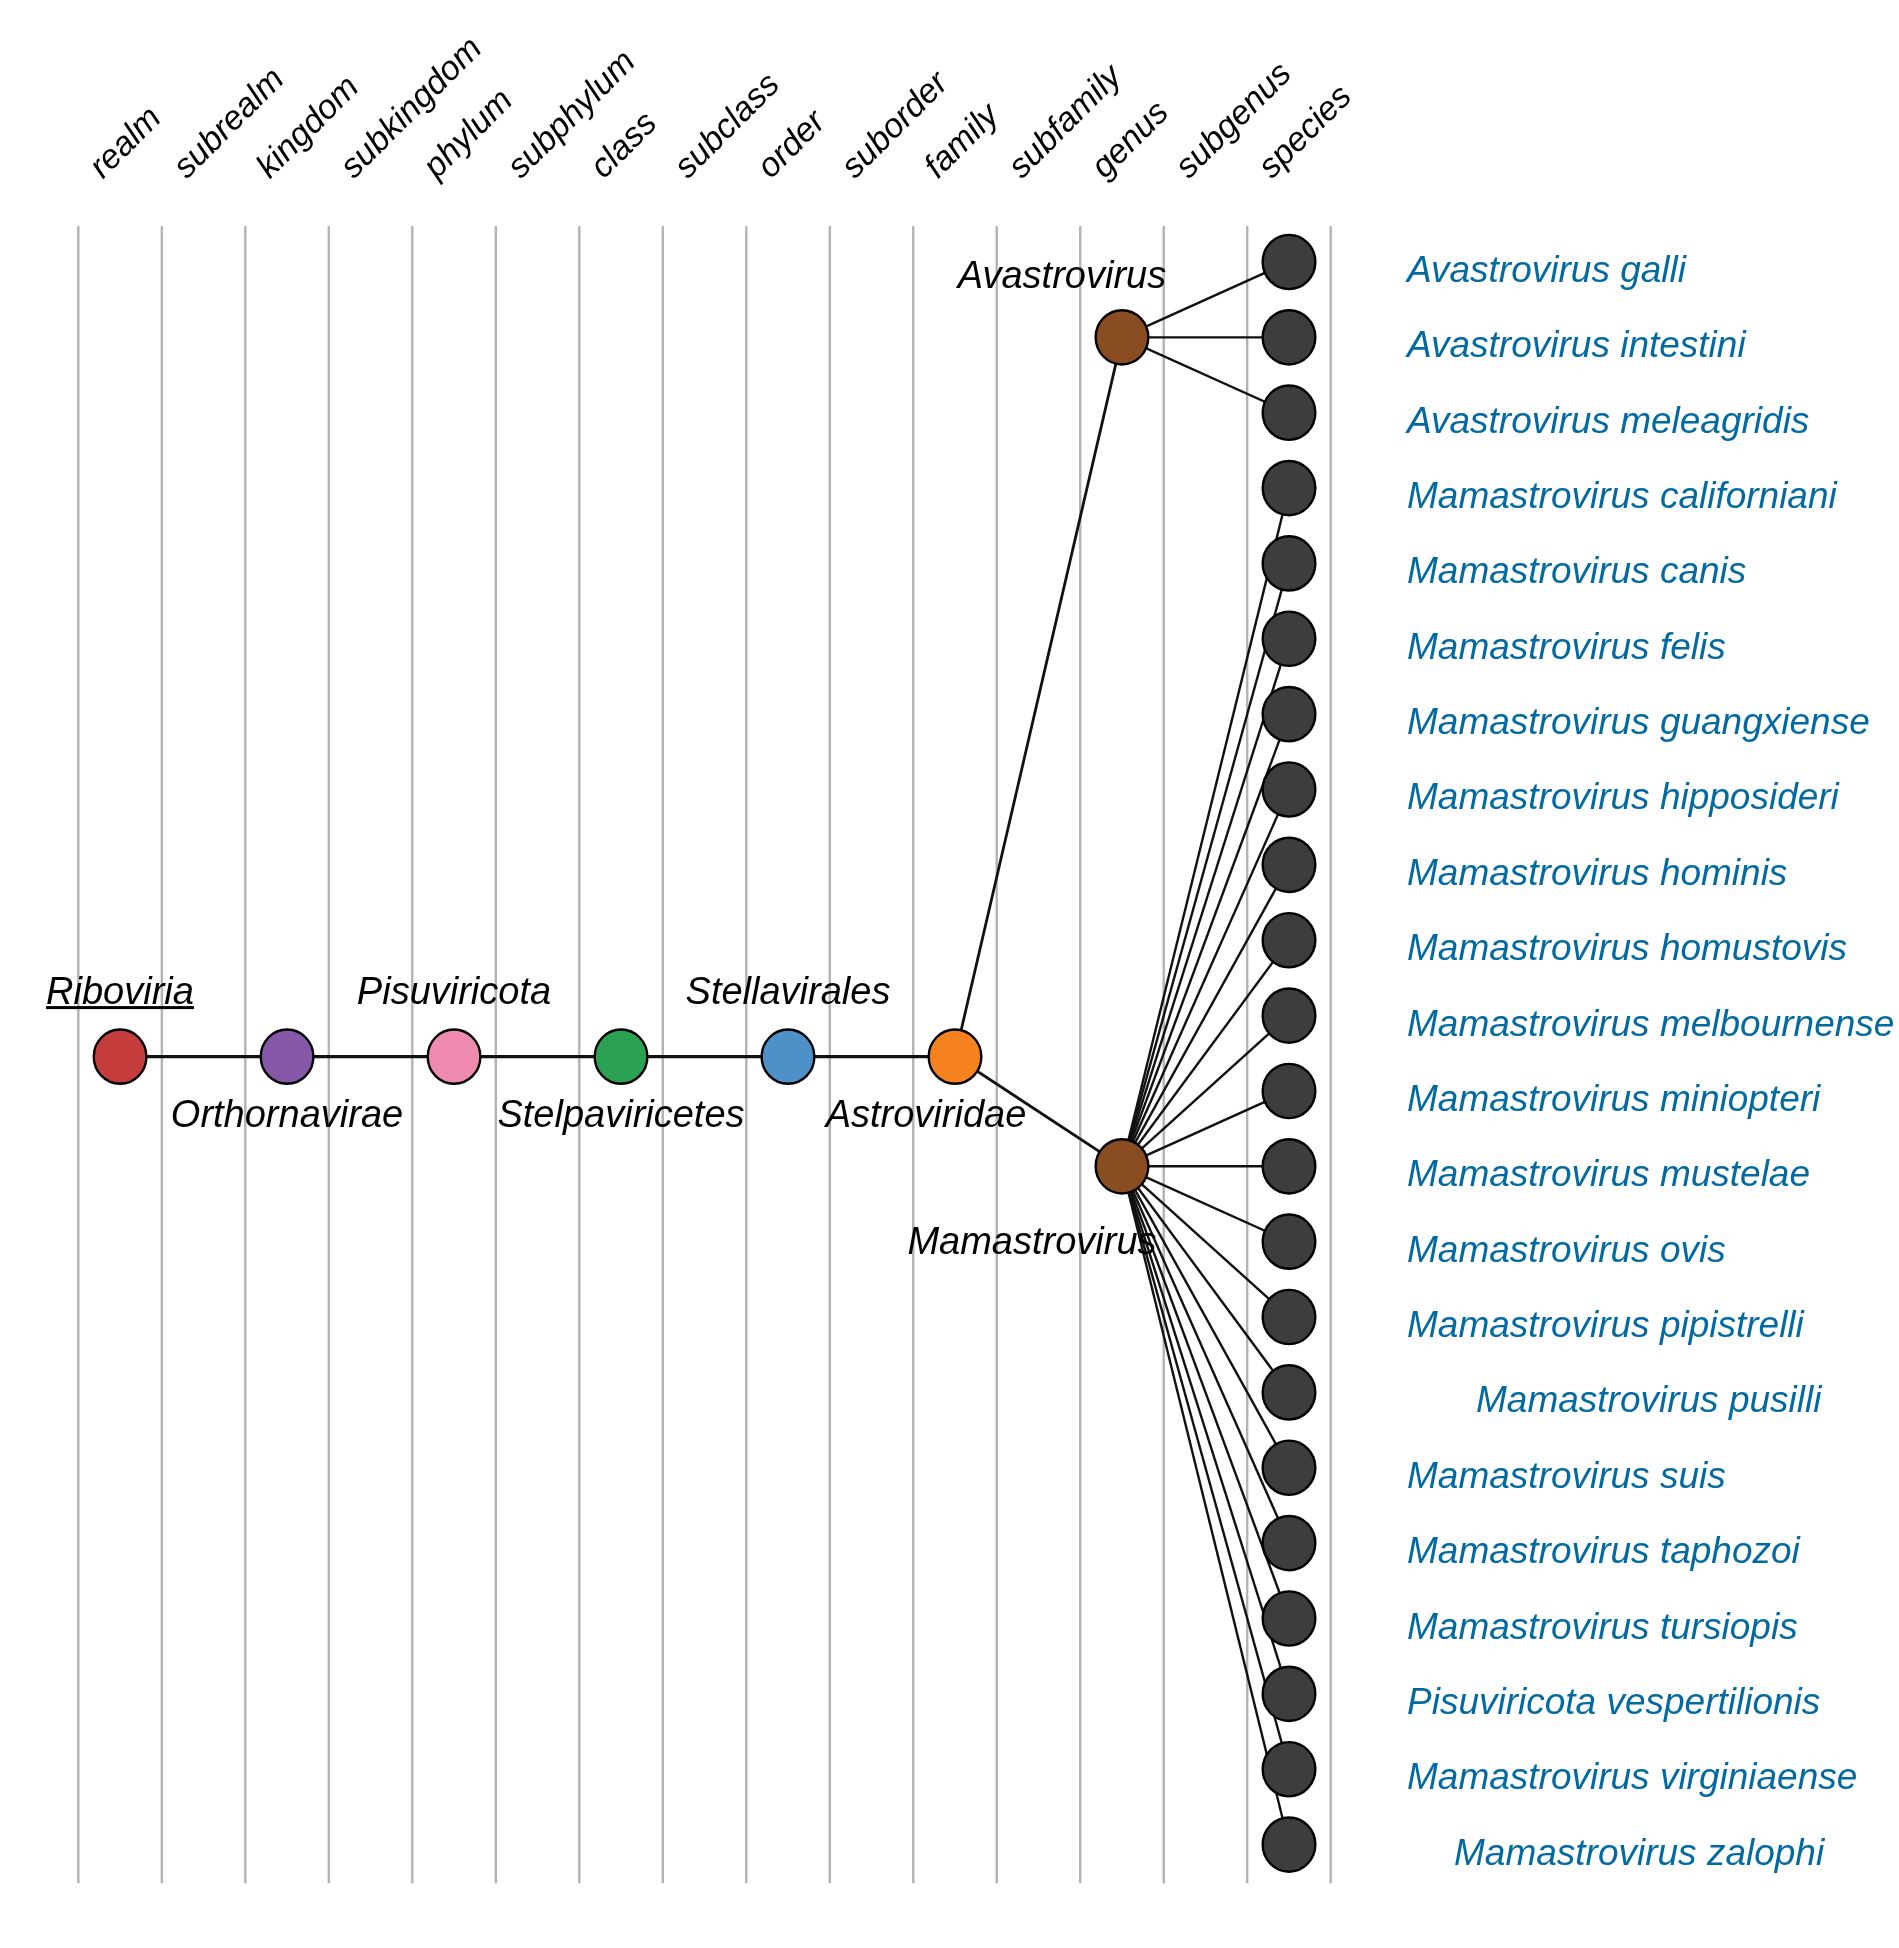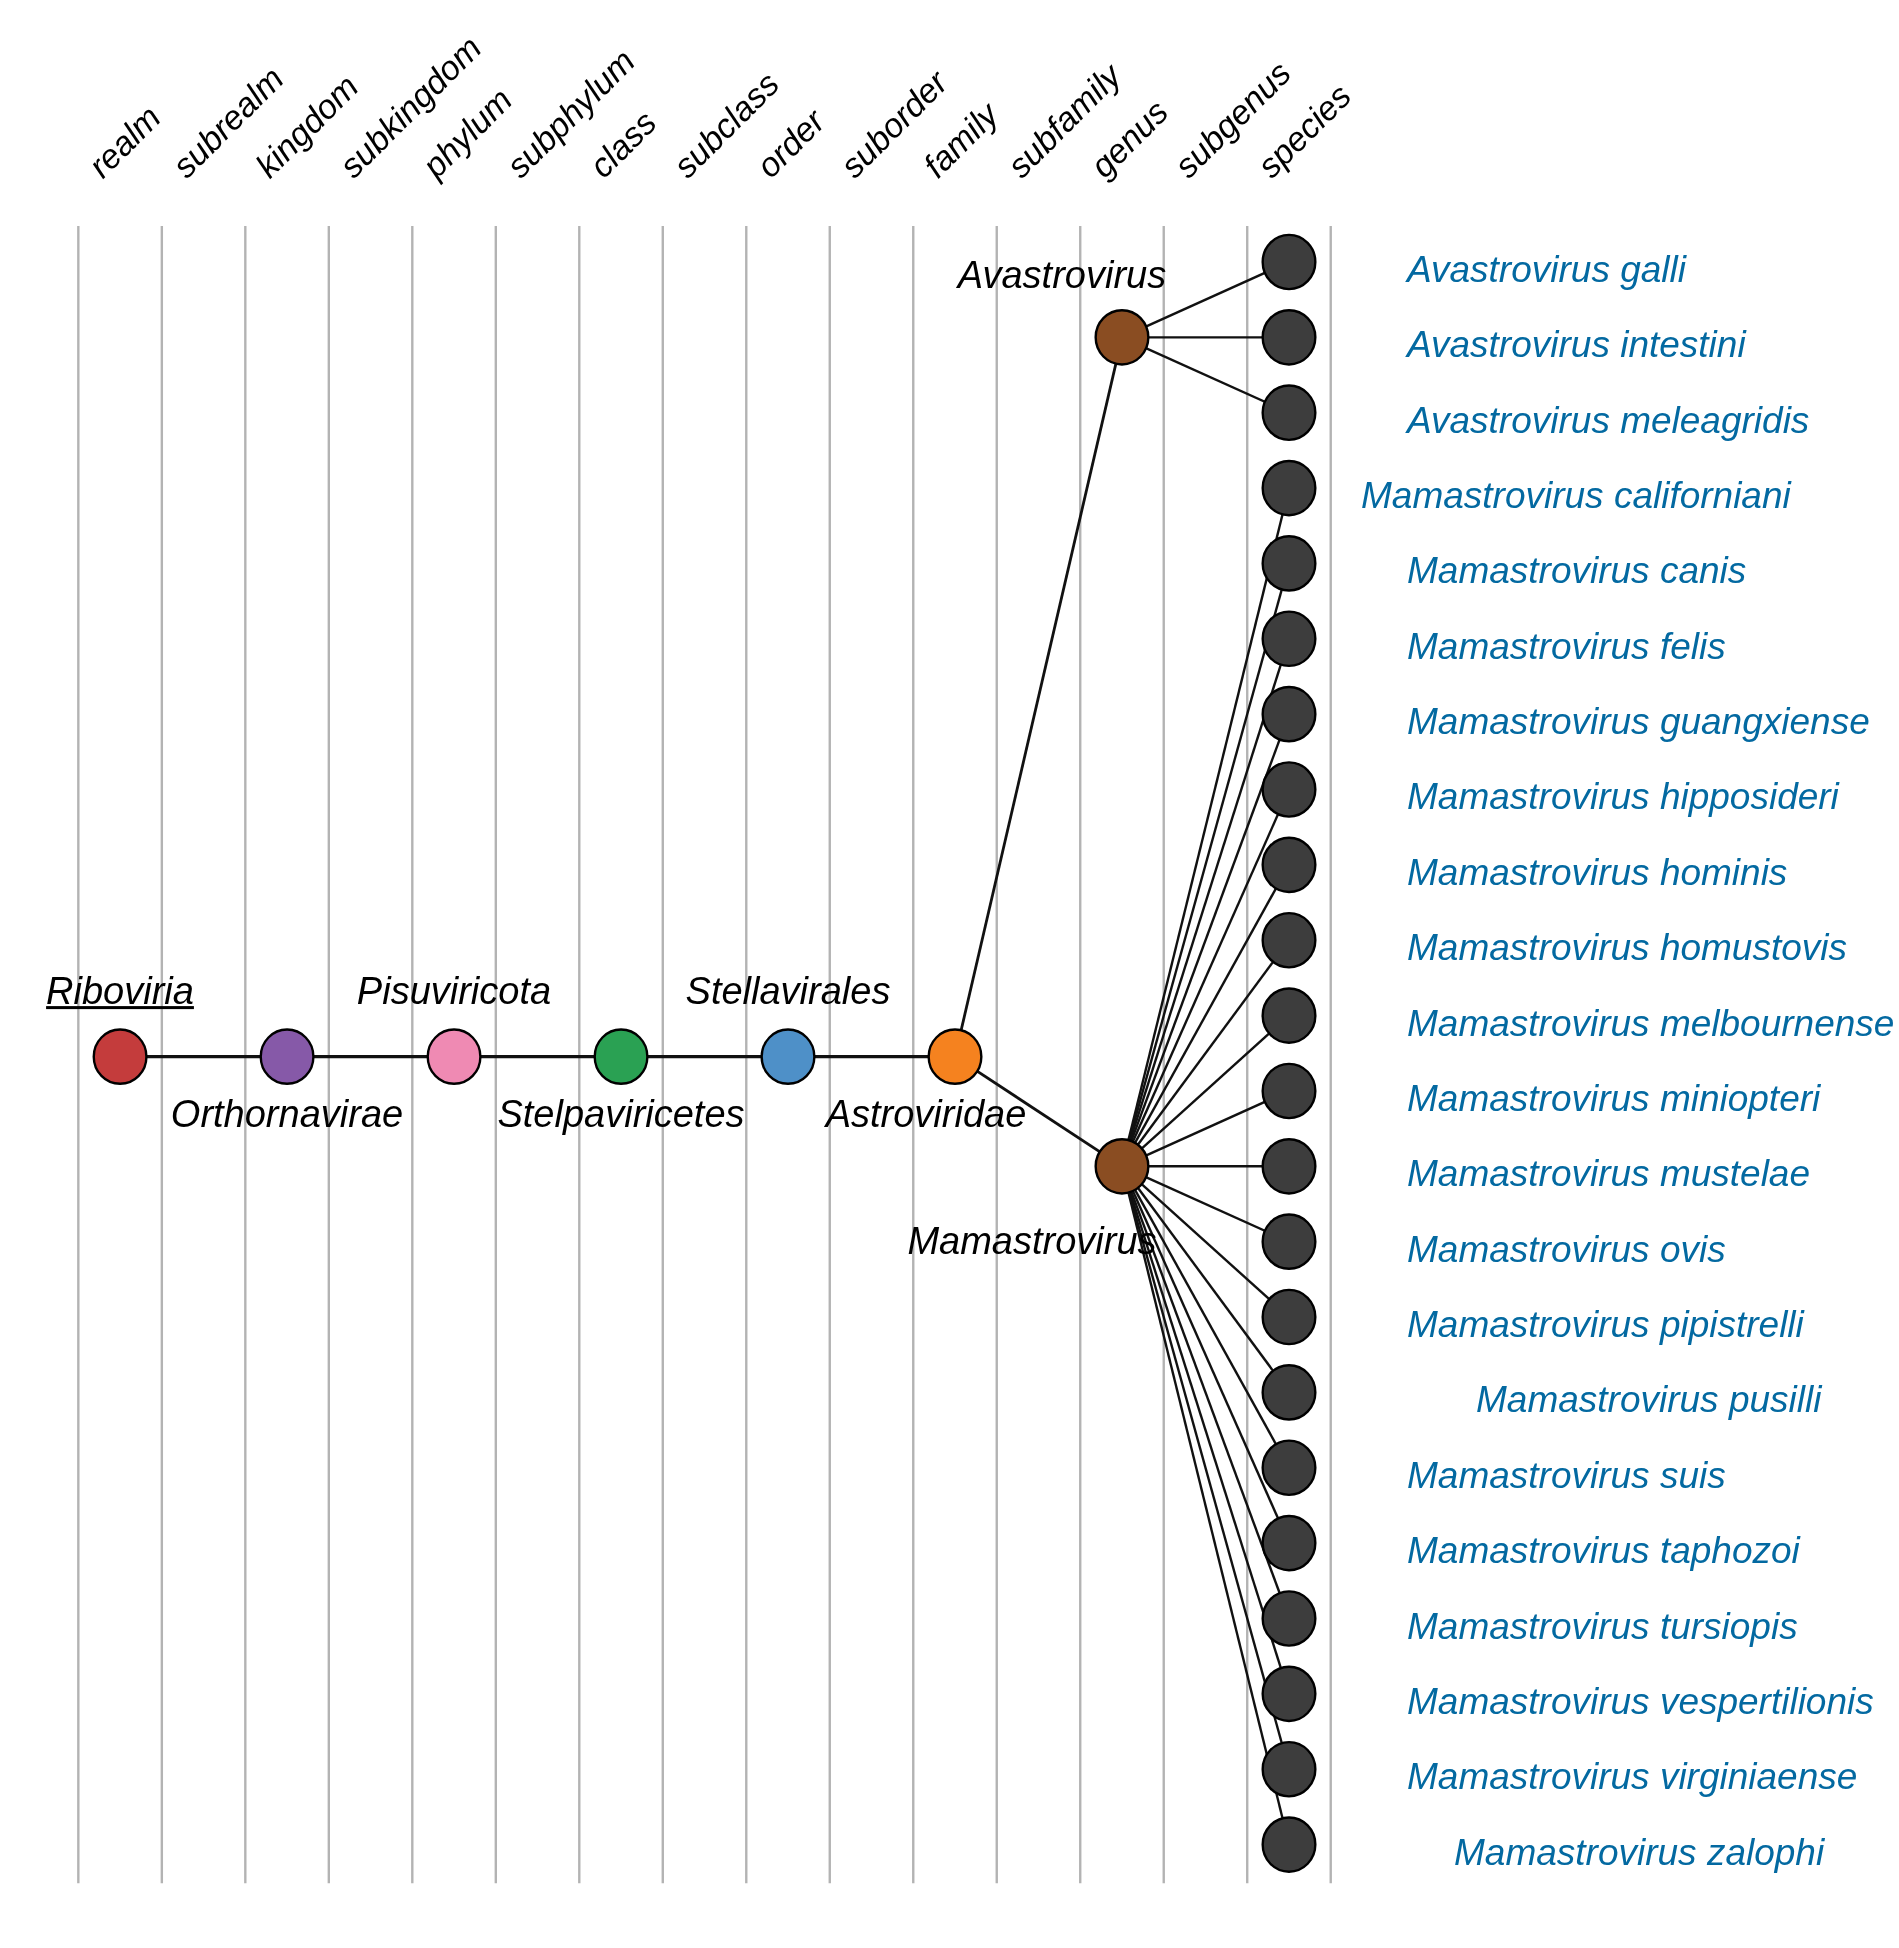--- a/index.html
+++ b/index.html
@@ -122,37 +122,37 @@
       <div class="taxlabel" style="left: 287px; top: 1115px;">Orthornavirae</div>
       <div class="taxlabel" style="left: 454px; top: 992px;">Pisuviricota</div>
       <div class="taxlabel" style="left: 621px; top: 1115px;">Stelpaviricetes</div>
       <div class="taxlabel" style="left: 788px; top: 992px;">Stellavirales</div>
       <div class="taxlabel" style="left: 926px; top: 1115px;">Astroviridae</div>
       <div class="taxlabel" style="left: 1062px; top: 276px;">Avastrovirus</div>
       <div class="taxlabel" style="left: 1032px; top: 1242px;">Mamastrovirus</div>
       <div class="spelabel" style="left: 1407px; top: 270px;">Avastrovirus galli</div>
       <div class="spelabel" style="left: 1407px; top: 345px;">Avastrovirus intestini</div>
       <div class="spelabel" style="left: 1407px; top: 421px;">Avastrovirus meleagridis</div>
-      <div class="spelabel" style="left: 1361px; top: 496px; text-align: right;">Mamastrovirus californiani</div>
+      <div class="spelabel" style="left: 1407px; top: 496px; text-align: right;">Mamastrovirus californiani</div>
       <div class="spelabel" style="left: 1407px; top: 571px;">Mamastrovirus canis</div>
       <div class="spelabel" style="left: 1407px; top: 647px;">Mamastrovirus felis</div>
       <div class="spelabel" style="left: 1407px; top: 722px;">Mamastrovirus guangxiense</div>
       <div class="spelabel" style="left: 1407px; top: 797px;">Mamastrovirus hipposideri</div>
       <div class="spelabel" style="left: 1407px; top: 873px;">Mamastrovirus hominis</div>
       <div class="spelabel" style="left: 1407px; top: 948px;">Mamastrovirus homustovis</div>
       <div class="spelabel" style="left: 1407px; top: 1024px;">Mamastrovirus melbournense</div>
       <div class="spelabel" style="left: 1407px; top: 1099px;">Mamastrovirus miniopteri</div>
       <div class="spelabel" style="left: 1407px; top: 1174px;">Mamastrovirus mustelae</div>
       <div class="spelabel" style="left: 1407px; top: 1250px;">Mamastrovirus ovis</div>
       <div class="spelabel" style="left: 1407px; top: 1325px;">Mamastrovirus pipistrelli</div>
       <div class="spelabel" style="left: 1476px; top: 1400px;">Mamastrovirus pusilli</div>
       <div class="spelabel" style="left: 1407px; top: 1476px;">Mamastrovirus suis</div>
       <div class="spelabel" style="left: 1407px; top: 1551px;">Mamastrovirus taphozoi</div>
       <div class="spelabel" style="left: 1407px; top: 1627px;">Mamastrovirus tursiopis</div>
-      <div class="spelabel" style="left: 1407px; top: 1702px;">Mamastrovirus vespertilionis</div>
+      <div class="spelabel" style="left: 1407px; top: 1702px;">Pisuviricota vespertilionis</div>
       <div class="spelabel" style="left: 1407px; top: 1777px;">Mamastrovirus virginiaense</div>
       <div class="spelabel" style="left: 1407px; top: 1853px; margin-left: 47px;">Mamastrovirus zalophi</div>
       <div class="hdr" style="left: 108px; top: 185px;">realm</div>
       <div class="hdr" style="left: 192px; top: 185px;">subrealm</div>
       <div class="hdr" style="left: 275px; top: 185px;">kingdom</div>
       <div class="hdr" style="left: 359px; top: 185px;">subkingdom</div>
       <div class="hdr" style="left: 442px; top: 185px;">phylum</div>
       <div class="hdr" style="left: 526px; top: 185px;">subphylum</div>
       <div class="hdr" style="left: 609px; top: 185px;">class</div>
       <div class="hdr" style="left: 693px; top: 185px;">subclass</div>

